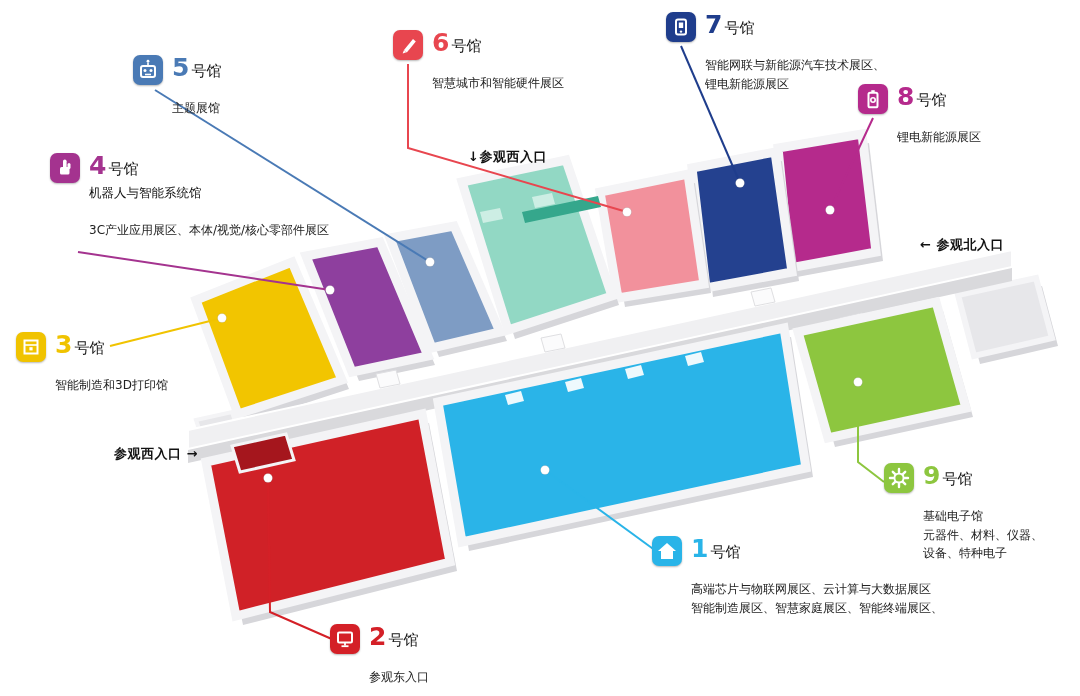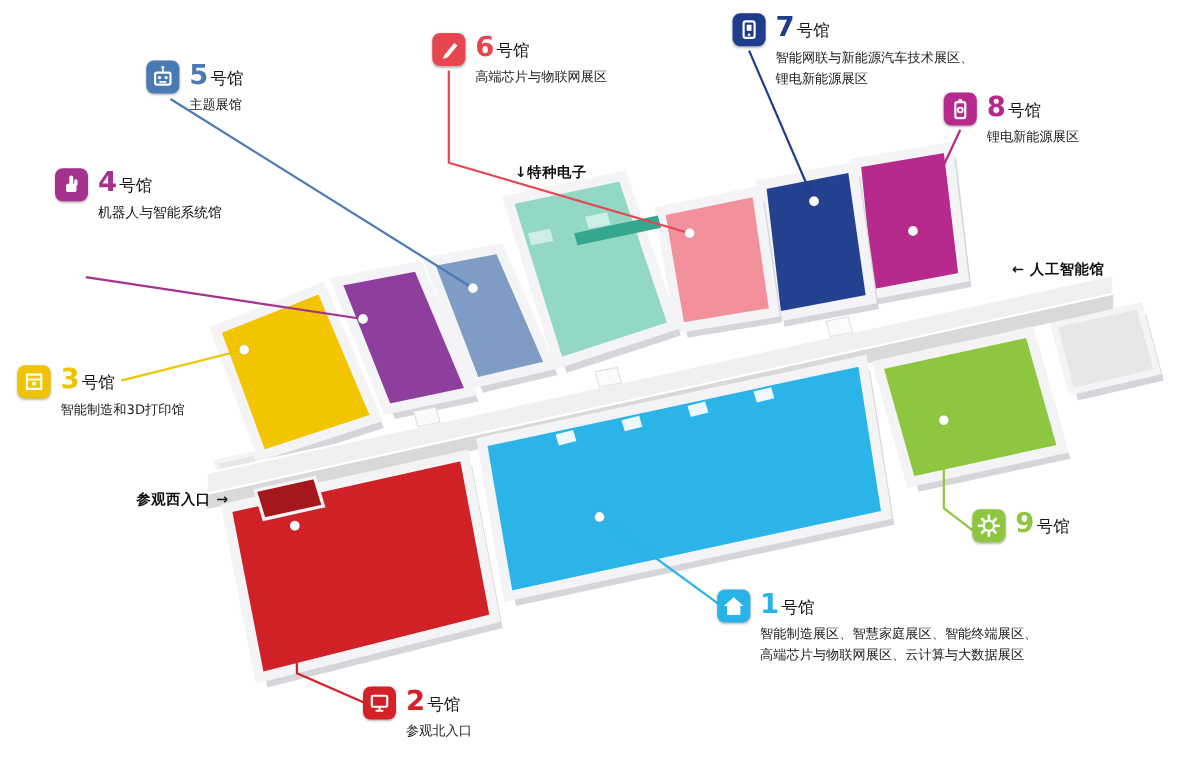--- a/index.html
+++ b/index.html
@@ -8,21 +8,21 @@
   .stage{position:absolute;inset:0;width:1080px;height:696px;}
   svg.map{position:absolute;left:0;top:0;}
   .hall-label{position:absolute;display:flex;gap:9px;align-items:flex-start;}
   .icon{width:30px;height:30px;border-radius:7px;flex:0 0 30px;display:flex;
         align-items:center;justify-content:center;box-shadow:0 1px 2px rgba(0,0,0,.28);}
   .hall-num{display:flex;align-items:baseline;line-height:1;}
   .hall-num .num{font-size:25px;font-weight:bold;}
   .hall-num .suffix{font-size:15px;font-weight:normal;color:#141414;margin-left:2px;}
   .subtitle{font-size:12.5px;color:#111;margin-top:7px;white-space:nowrap;}
   .subtitle.bold{font-weight:bold;}
-  .desc{font-size:12px;color:#222;line-height:1.55;margin-top:6px;white-space:nowrap;}
+  .desc{font-size:12px;color:#222;line-height:1.55;margin-top:19px;white-space:nowrap;}
   .entrance{position:absolute;font-size:13px;font-weight:bold;color:#111;white-space:nowrap;letter-spacing:.5px;}
 </style>
 </head>
 <body>
 
 <div class="stage">
 
 <svg class="map" width="1080" height="696" viewBox="0 0 1080 696">
 
   <g>
@@ -162,21 +162,21 @@
       <path d="M10 19 L19 8 L21.8 10.4 L12.8 21.4 Z" fill="#fff"></path>
       <path d="M10 19 L8.6 22.6 L12.4 21.2 Z" fill="#fff"></path>
     </svg>
   </div>
   <div class="texts">
     <div class="hall-num">
       <span class="num" style="color: rgb(232, 70, 79);">6</span>
       <span class="suffix">号馆</span>
     </div>
     <div class="desc">
-      <div>高端芯片与物联网展区</div>
+      <div>智慧城市和智能硬件展区</div>
     </div>
   </div>
 </div>
 
 <div class="hall-label" style="left:666px;top:12px">
   <div class="icon" style="background: rgb(31, 61, 140);">
     <svg width="28" height="28" viewBox="0 0 28 28">
       <rect x="9" y="6.5" width="10" height="15" rx="2" fill="none" stroke="#fff" stroke-width="2"></rect>
       <rect x="11.8" y="9.5" width="4.4" height="5.5" fill="#fff"></rect>
       <circle cx="14" cy="18.6" r="1.2" fill="#fff"></circle>
@@ -221,20 +221,21 @@
       <rect x="16.5" y="9" width="3" height="6" rx="1.5" fill="#fff"></rect>
     </svg>
   </div>
   <div class="texts">
     <div class="hall-num">
       <span class="num" style="color: rgb(164, 51, 143);">4</span>
       <span class="suffix">号馆</span>
     </div>
     <div class="subtitle">机器人与智能系统馆</div>
     <div class="desc">
+      <div>3C产业应用展区、本体/视觉/核心零部件展区</div>
     </div>
   </div>
 </div>
 
 <div class="hall-label" style="left:16px;top:332px">
   <div class="icon" style="background: rgb(240, 195, 0);">
     <svg width="28" height="28" viewBox="0 0 28 28">
       <rect x="7.5" y="7.5" width="13" height="13" fill="none" stroke="#fff" stroke-width="2"></rect>
       <line x1="7.5" y1="12" x2="20.5" y2="12" stroke="#fff" stroke-width="1.6"></line>
       <rect x="12.4" y="14.2" width="3.2" height="3.2" fill="#fff"></rect>
@@ -265,57 +266,62 @@
         <line x1="20.2" y1="7.8" x2="18.1" y2="9.9"></line>
             <line x1="9.9" y1="18.1" x2="7.8" y2="20.2"></line>
       </g>
     </svg>
   </div>
   <div class="texts">
     <div class="hall-num">
       <span class="num" style="color: rgb(141, 198, 63);">9</span>
       <span class="suffix">号馆</span>
     </div>
+    <div class="desc">
+      <div>基础电子馆</div>
+      <div>元器件、材料、仪器、</div>
+      <div>设备、特种电子</div>
+    </div>
   </div>
 </div>
 
 <div class="hall-label" style="left:652px;top:536px">
   <div class="icon" style="background: rgb(41, 180, 232);">
     <svg width="28" height="28" viewBox="0 0 28 28">
       <path d="M14 6 L23 14 H20 V22 H8 V14 H5 Z" fill="#fff"></path>
     </svg>
   </div>
   <div class="texts">
     <div class="hall-num">
       <span class="num" style="color: rgb(41, 180, 232);">1</span>
       <span class="suffix">号馆</span>
     </div>
     <div class="desc">
+      <div>高端芯片与物联网展区、云计算与大数据展区</div>
       <div>智能制造展区、智慧家庭展区、智能终端展区、</div>
-      <div>高端芯片与物联网展区、云计算与大数据展区</div>
     </div>
   </div>
 </div>
 
 <div class="hall-label" style="left:330px;top:624px">
   <div class="icon" style="background: rgb(212, 32, 39);">
     <svg width="28" height="28" viewBox="0 0 28 28">
       <rect x="7" y="7.5" width="14" height="10" rx="1.2" fill="none" stroke="#fff" stroke-width="2"></rect>
       <line x1="14" y1="17.5" x2="14" y2="20.5" stroke="#fff" stroke-width="1.8"></line>
       <line x1="10.5" y1="21.2" x2="17.5" y2="21.2" stroke="#fff" stroke-width="1.8"></line>
     </svg>
   </div>
   <div class="texts">
     <div class="hall-num">
       <span class="num" style="color: rgb(212, 32, 39);">2</span>
       <span class="suffix">号馆</span>
     </div>
     <div class="desc">
-      <div>参观北入口</div>
-    </div>
-  </div>
-</div>
-
-<div class="entrance" style="left:468px;top:148px">↓特种电子</div>
-<div class="entrance" style="left:920px;top:236px">← 人工智能馆</div>
-<div class="entrance" style="left:124px;top:445px">参观西入口 →</div>
+      <div>参观东入口</div>
+    </div>
+  </div>
+</div>
+
+<div class="entrance" style="left:468px;top:148px">↓参观西入口</div>
+<div class="entrance" style="left:920px;top:236px">← 参观北入口</div>
+<div class="entrance" style="left:114px;top:445px">参观西入口 →</div>
 
 </div>
 
 </body></html>

